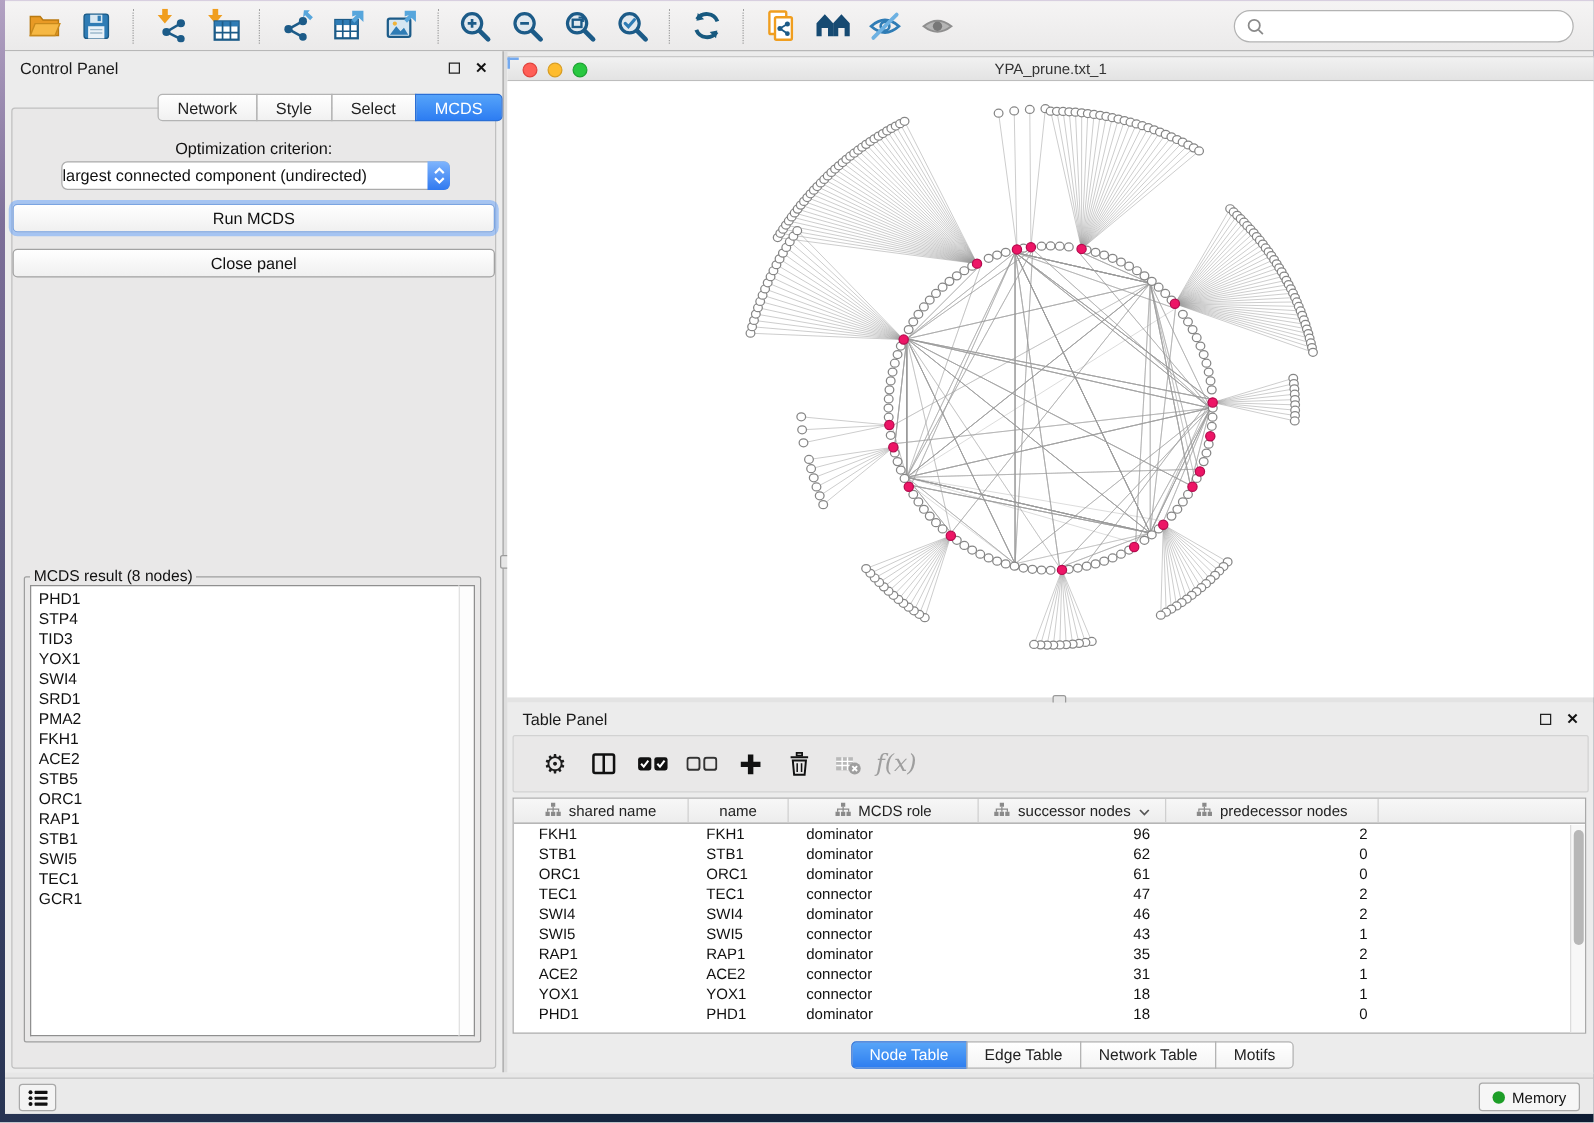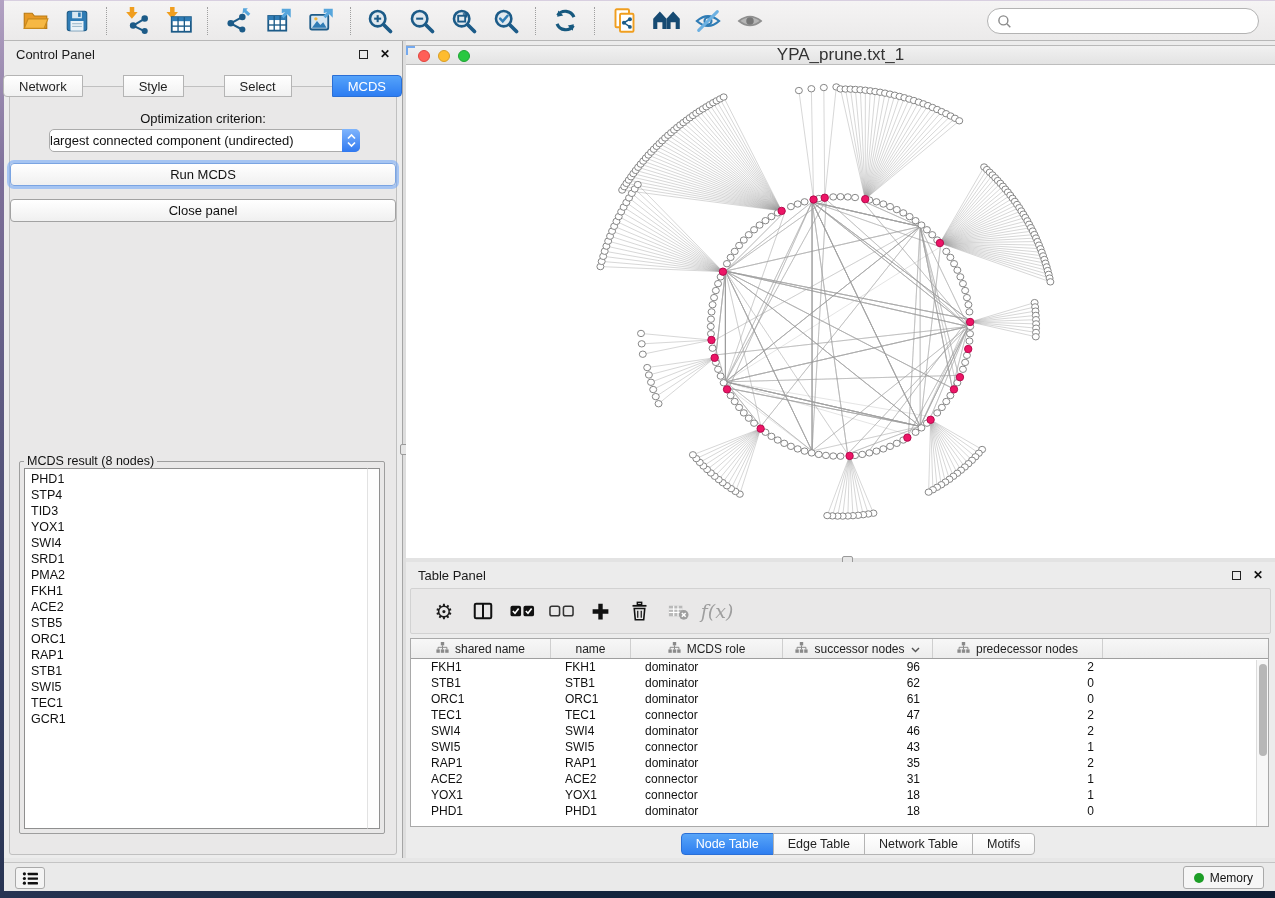--- a/index.html
+++ b/index.html
@@ -21,21 +21,21 @@
             border:1px solid #b3b3b3; border-radius:13px; display:flex; align-items:center; padding:0 9px; }
   .search input { border:none; outline:none; flex:1; font-size:13px; background:transparent; margin-left:5px;
                   font-family:"Liberation Sans",sans-serif; }
 
   
   .cpanel { position:absolute; left:0; top:40px; width:398px; bottom:33px; background:#ececec; }
   .phead { height:26px; display:flex; align-items:center; padding:0 12px; font-size:13px; color:#1a1a1a; }
   .phead .spacer { flex:1; }
   .float-icon { width:9px; height:9px; border:1.5px solid #222; display:inline-block; margin-right:12px; cursor:pointer; }
   .close-icon { font-size:12px; font-weight:bold; color:#111; cursor:pointer; }
-  .ctabs { position:absolute; left:0; right:0; top:34px; display:flex; justify-content:space-between; z-index:3; }
+  .ctabs { position:absolute; left:0; right:0; top:34px; display:flex; justify-content:flex-end; z-index:3; }
   .ctab { height:22px; line-height:21px; padding:0 15px; font-size:13px; color:#222; cursor:pointer;
           background:linear-gradient(#ffffff,#f1f1f1); border:1px solid #b4b4b4; margin-left:-1px; }
   .ctab:first-child { border-radius:4px 0 0 4px; }
   .ctab:last-child { border-radius:0 4px 4px 0; }
   .ctab.active { background:linear-gradient(#55a3fa,#2d7df2); color:#fff; border-color:#2a6fd6; }
   .cbody { position:absolute; left:5px; right:5px; top:45px; bottom:3px; background:#e9e8e8;
            border:1px solid #c0c0c0; border-radius:3px; }
   .optlabel { position:absolute; top:24px; left:0; right:0; text-align:center; font-size:13px; color:#111; }
   .dropdown { position:absolute; top:42px; left:39px; right:36px; height:23px; background:#fff;
               border:1px solid #ababab; border-radius:5px; display:flex; align-items:center; cursor:pointer; }
@@ -64,21 +64,21 @@
   .hhandle { position:absolute; left:436px; top:-2px; width:11px; height:8px; background:#e6e6e6;
              border:1px solid #9a9a9a; border-radius:2px; }
 
   
   .netpanel { position:absolute; left:402px; right:0; top:44px; height:513px; background:#fff;
               border-top:1px solid #b9b9b9; }
   .netfocus { position:absolute; left:0; top:0; width:9px; height:9px; border-left:2px solid #74a9ee;
               border-top:2px solid #74a9ee; z-index:4; }
   .nettitle { position:absolute; left:0; right:0; top:0; height:19px;
               background:linear-gradient(#f1f1f1,#e3e3e3); border-bottom:1px solid #bdbdbd;
-              display:flex; align-items:center; justify-content:center; font-size:17px; color:#333; }
+              display:flex; align-items:center; justify-content:center; font-size:12px; color:#333; }
   .lights { position:absolute; left:12px; top:4px; display:flex; gap:8px; }
   .light { width:12px; height:12px; border-radius:50%; cursor:pointer; }
   .light.r { background:#ff5f57; border:1px solid #e0443e; }
   .light.y { background:#febc2e; border:1px solid #d89e24; }
   .light.g { background:#28c840; border:1px solid #1ea333; }
   .netcanvas { position:absolute; left:0; right:0; top:19px; bottom:0; background:#fff; }
   .netcanvas svg { width:100%; height:100%; display:block; }
 
   
   .tablepanel { position:absolute; left:402px; right:0; top:561px; height:297px; background:#ececec; }

